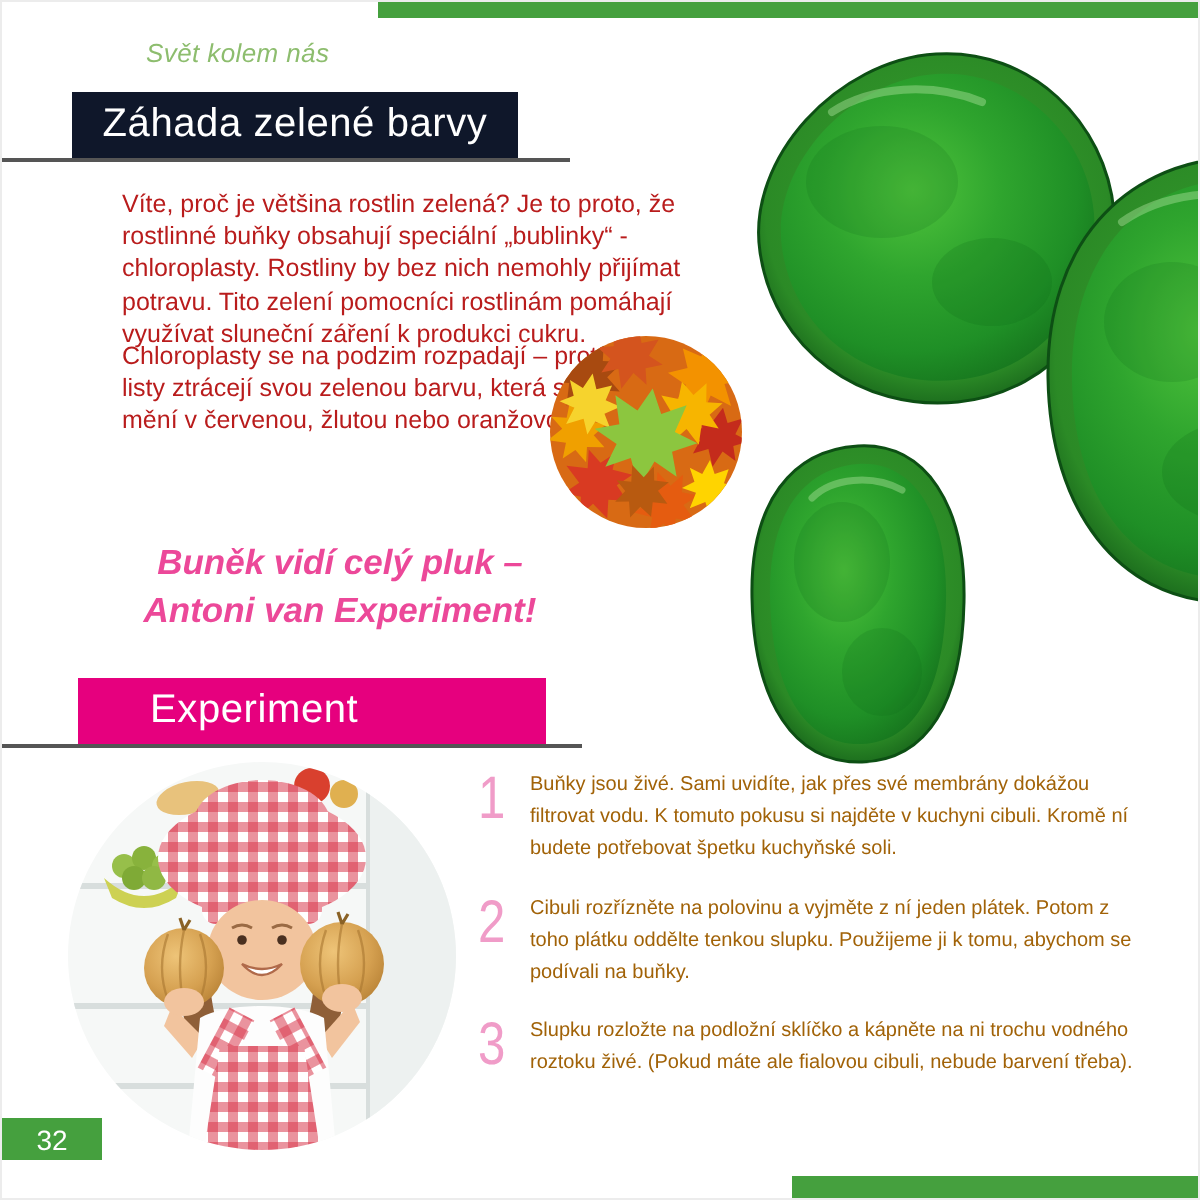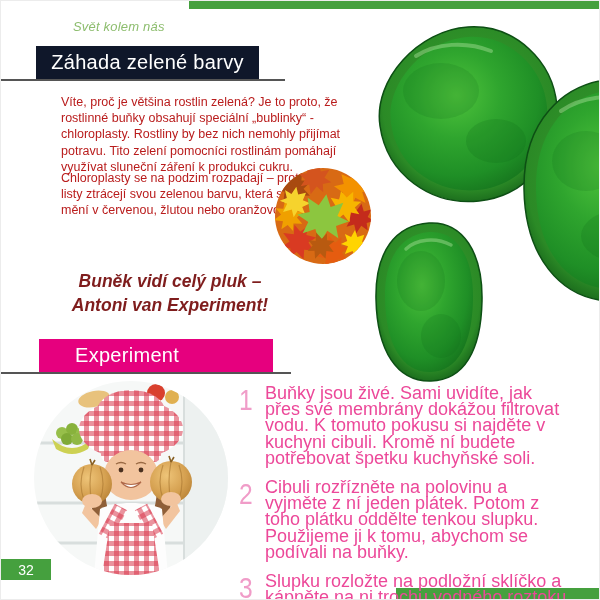--- a/index.html
+++ b/index.html
@@ -22,34 +22,34 @@
   .rule{position:absolute;height:2px;background:#555555;}
   .rule-1{left:0;top:78px;width:284px;}
   .rule-2{left:0;top:371px;width:290px;}
   .para{
     position:absolute;left:60px;color:#b91c1c;font-size:12.5px;line-height:16.2px;
   }
   .para-1{top:93px;width:312px;}
   .para-2{top:169px;width:250px;}
   .quote{
     position:absolute;left:62px;top:268px;width:214px;text-align:center;
-    color:#7f1d1d;font-size:17.5px;line-height:24px;font-style:italic;font-weight:bold;
+    color:#ec4899;font-size:17.5px;line-height:24px;font-style:italic;font-weight:bold;
   }
   .exp-bar{
     position:absolute;left:38px;top:338px;width:234px;height:33px;background:#e6007e;
     display:flex;align-items:center;
   }
   .exp-bar span{color:#ffffff;font-size:20px;padding-left:36px;letter-spacing:.3px;}
   .steps{position:absolute;left:238px;top:384px;width:330px;}
   .step{display:flex;margin-bottom:13px;}
   .step-num{
     width:26px;flex:0 0 26px;color:#f09cc8;font-size:30px;line-height:30px;
     font-weight:400;transform:scaleX(.82);transform-origin:left top;
   }
-  .step-text{color:#ec4899;font-size:18px;line-height:16.2px;}
+  .step-text{color:#a16207;font-size:10px;line-height:16.2px;}
   .photo-circle{position:absolute;left:33px;top:380px;width:194px;height:194px;}
   .leaves-circle{position:absolute;left:274px;top:167px;width:96px;height:96px;}
   .cells{position:absolute;left:0;top:0;width:600px;height:600px;pointer-events:none;}
   .page-badge{
     position:absolute;left:0;top:558px;width:50px;height:21px;background:#45a03e;
     display:flex;align-items:center;justify-content:center;z-index:5;
   }
   .page-badge span{color:#ffffff;font-size:14px;}
 </style>
 </head>

